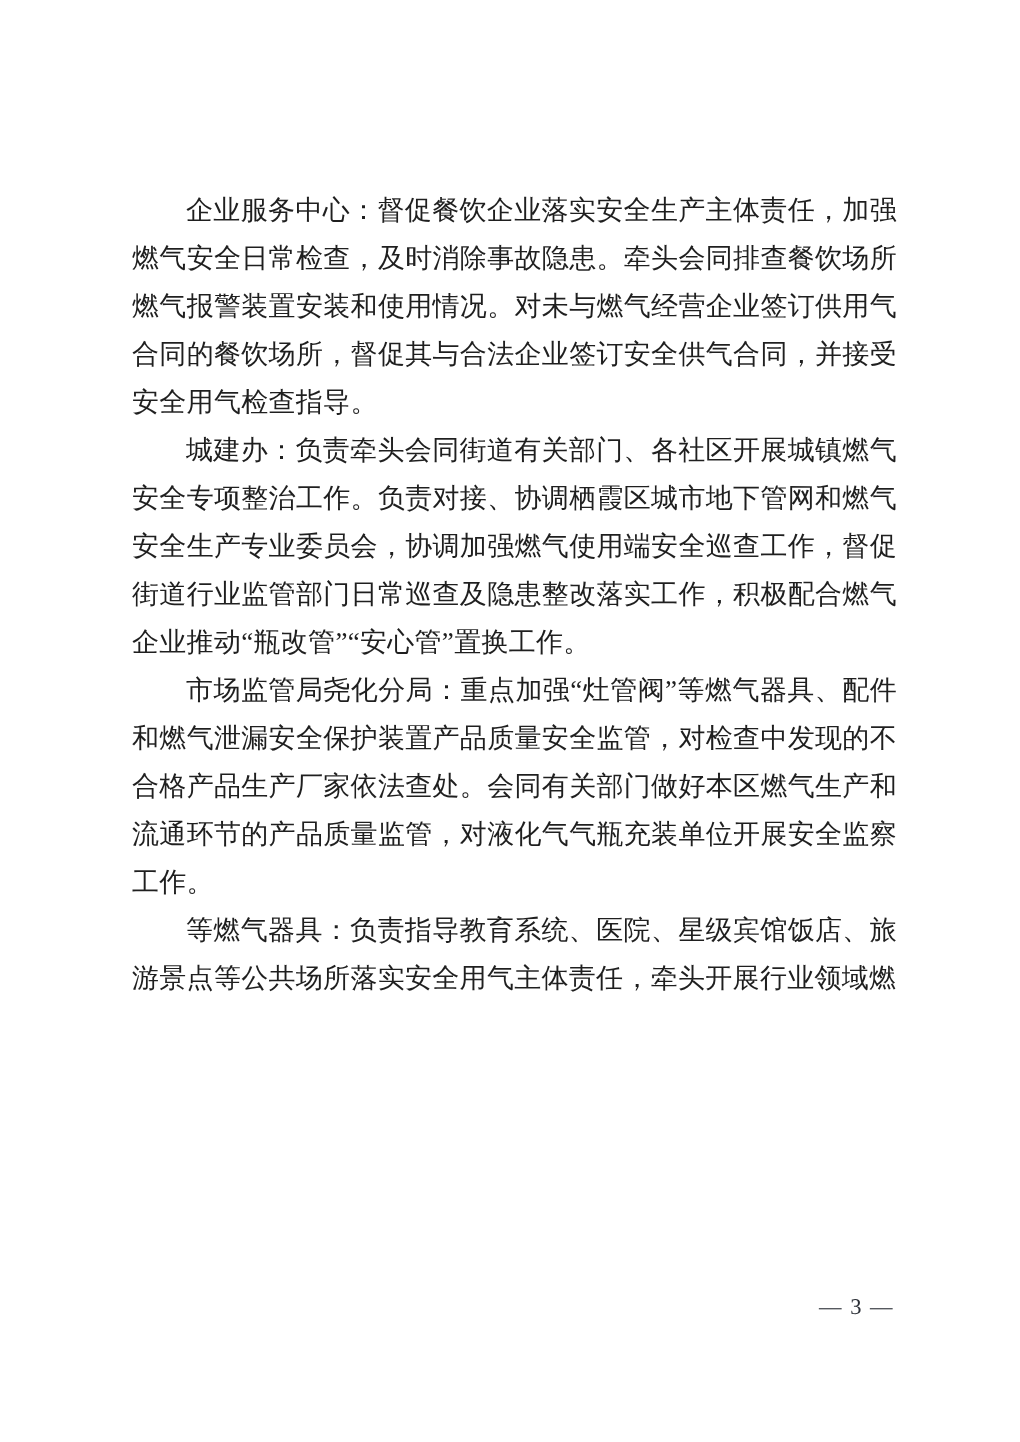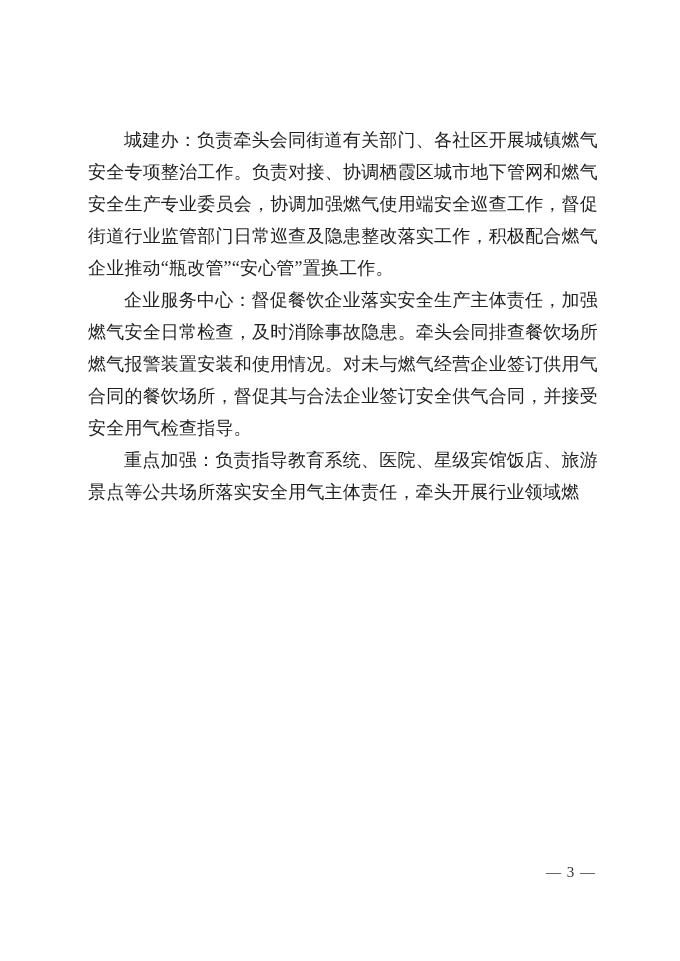--- a/index.html
+++ b/index.html
@@ -38,18 +38,19 @@
     color: #2b2f36;
     letter-spacing: 1px;
     white-space: pre;
   }
 </style>
 </head>
 <body>
 
 <div class="page">
   <div class="content">
+    <p class="para">企业服务中心：督促餐饮企业落实安全生产主体责任，加强燃气安全日常检查，及时消除事故隐患。牵头会同排查餐饮场所燃气报警装置安装和使用情况。对未与燃气经营企业签订供用气合同的餐饮场所，督促其与合法企业签订安全供气合同，并接受安全用气检查指导。</p>
     <p class="para">城建办：负责牵头会同街道有关部门、各社区开展城镇燃气安全专项整治工作。负责对接、协调栖霞区城市地下管网和燃气安全生产专业委员会，协调加强燃气使用端安全巡查工作，督促街道行业监管部门日常巡查及隐患整改落实工作，积极配合燃气企业推动“瓶改管”“安心管”置换工作。</p>
-    <p class="para">企业服务中心：督促餐饮企业落实安全生产主体责任，加强燃气安全日常检查，及时消除事故隐患。牵头会同排查餐饮场所燃气报警装置安装和使用情况。对未与燃气经营企业签订供用气合同的餐饮场所，督促其与合法企业签订安全供气合同，并接受安全用气检查指导。</p>
-    <p class="para">重点加强：负责指导教育系统、医院、星级宾馆饭店、旅游景点等公共场所落实安全用气主体责任，牵头开展行业领域燃</p>
+    <p class="para">市场监管局尧化分局：重点加强“灶管阀”等燃气器具、配件和燃气泄漏安全保护装置产品质量安全监管，对检查中发现的不合格产品生产厂家依法查处。会同有关部门做好本区燃气生产和流通环节的产品质量监管，对液化气气瓶充装单位开展安全监察工作。</p>
+    <p class="para">等燃气器具：负责指导教育系统、医院、星级宾馆饭店、旅游景点等公共场所落实安全用气主体责任，牵头开展行业领域燃</p>
   </div>
   <div class="page-number">— 3 —</div>
 </div>
 
 </body></html>

